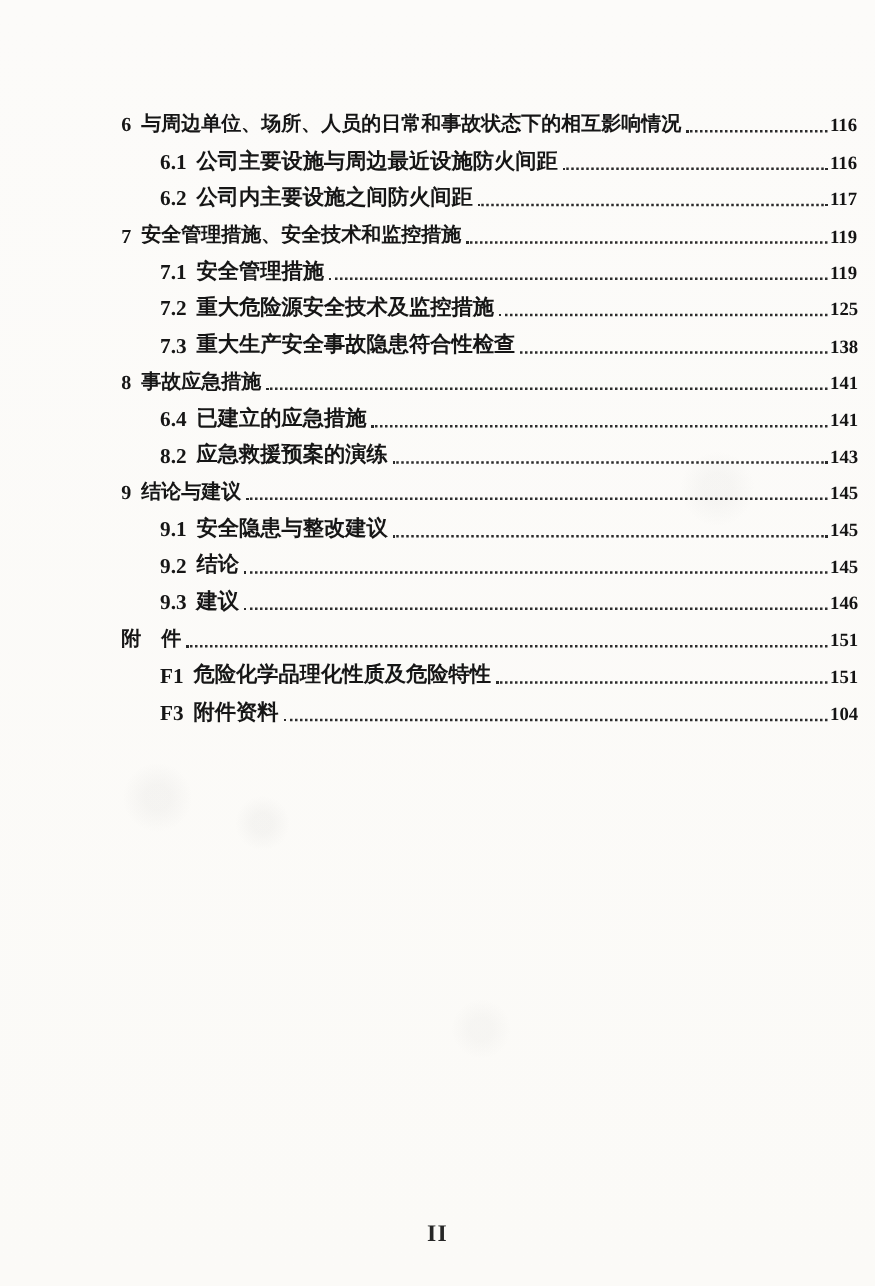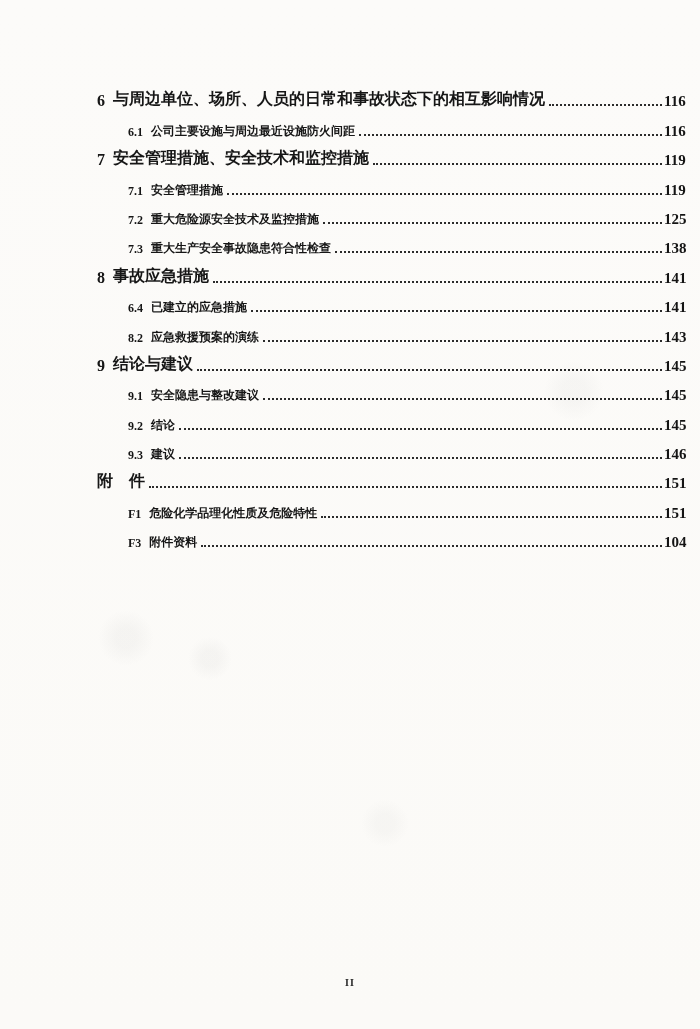--- a/index.html
+++ b/index.html
@@ -40,21 +40,21 @@
   }
   .row {
     display: flex;
     align-items: flex-end;
     height: 29.4px;
     font-weight: bold;
     white-space: nowrap;
   }
   .row.level-2 { margin-left: 31px; }
   .row.level-1 .title, .row.level-1 .num { font-size: 16px; }
-  .row.level-2 .title, .row.level-2 .num { font-size: 12px; }
+  .row.level-2 .title, .row.level-2 .num { font-size: 17px; }
   .num {
     font-family: "Liberation Serif", serif;
     font-weight: bold;
     margin-right: 8px;
     color: #161616;
   }
   .num:empty { display: none; }
   .title { color: #161616; }
   .leader {
     flex: 1;
@@ -69,21 +69,21 @@
     color: #141414;
     min-width: 24px;
   }
   
   .folio {
     position: absolute;
     top: 977px; left: 0; width: 700px;
     text-align: center;
     font-family: "Liberation Serif", serif;
     font-weight: bold;
-    font-size: 10px;
+    font-size: 19px;
     color: #262626;
     letter-spacing: 1px;
   }
 </style>
 </head>
 <body>
 
 <div class="page">
 
 
@@ -92,20 +92,26 @@
       <span class="num">6</span>
       <span class="title">与周边单位、场所、人员的日常和事故状态下的相互影响情况</span>
       <span class="leader"></span>
       <span class="pagenum">116</span>
     </div>
       <div class="row level-2">
       <span class="num">6.1</span>
       <span class="title">公司主要设施与周边最近设施防火间距</span>
       <span class="leader"></span>
       <span class="pagenum">116</span>
+    </div>
+      <div class="row level-2">
+      <span class="num">6.2</span>
+      <span class="title">公司内主要设施之间防火间距</span>
+      <span class="leader"></span>
+      <span class="pagenum">117</span>
     </div>
       <div class="row level-1">
       <span class="num">7</span>
       <span class="title">安全管理措施、安全技术和监控措施</span>
       <span class="leader"></span>
       <span class="pagenum">119</span>
     </div>
       <div class="row level-2">
       <span class="num">7.1</span>
       <span class="title">安全管理措施</span>

